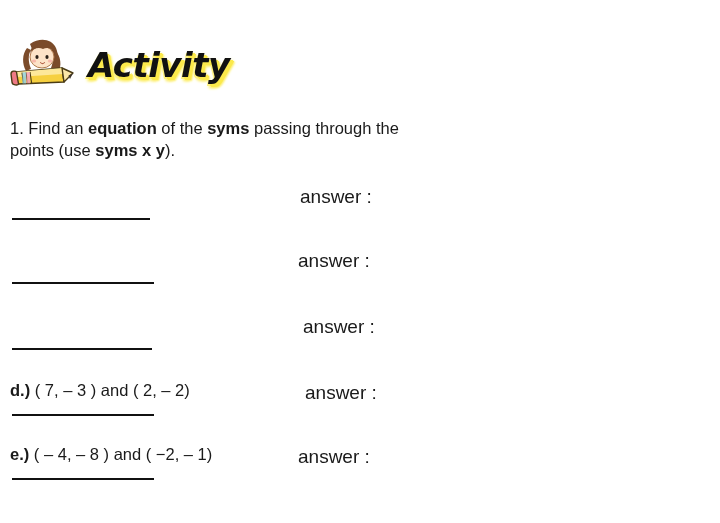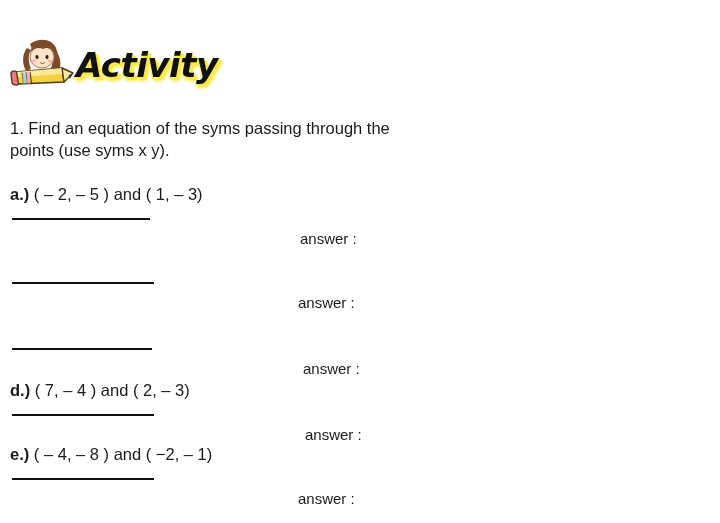--- a/index.html
+++ b/index.html
@@ -19,21 +19,21 @@
 
   
   .banner {
     position: absolute;
     left: 10px;
     top: 34px;
     width: 208px;
     height: 60px;
     display: flex;
     align-items: center;
-    gap: 0;
+    gap: 12px;
   }
   .banner-icon {
     position: relative;
     width: 66px;
     height: 52px;
     flex: 0 0 auto;
   }
   .banner-title {
     position: relative;
     font-family: "DejaVu Sans", sans-serif;
@@ -55,43 +55,42 @@
 
   
   .question-stem {
     position: absolute;
     left: 10px;
     top: 118px;
     width: 420px;
     font-size: 16.5px;
     line-height: 1.32;
   }
-  .question-stem b { font-weight: normal; }
+  .question-stem b { font-weight: bold; }
 
   
   .item {
     position: absolute;
     left: 10px;
     width: 700px;
     height: 46px;
   }
   .item-text {
     position: absolute;
     left: 0;
     top: 0;
     font-size: 16.5px;
     white-space: nowrap;
   }
   .item-text .lbl { font-weight: bold; }
   .answer-label {
     position: absolute;
     top: 1px;
-    font-size: 15px;
+    font-size: 19px;
     white-space: nowrap;
-    margin-top: 44px;
   }
   .blank-line {
     position: absolute;
     left: 2px;
     height: 0;
     border-top: 2px solid #111111;
   }
 </style>
 </head>
 <body>
@@ -133,37 +132,36 @@
     </svg>
   </div>
   <div class="banner-title">Activity</div>
 </div>
 
 <div class="question-stem">
   <span>1. Find an </span><b>equation</b><span> of the </span><b>syms</b><span> passing through the points (use </span><b>syms x y</b><span>).</span>
 </div>
 
 <div class="item" style="top:185px">
-  <div class="item-text"><span class="lbl">a.)</span> <span>( – 2, – 5 ) and ( 1, – 3)</span></div>
   <div class="answer-label" style="left:290px">answer :</div>
   <div class="blank-line" style="top:33px;width:138px"></div>
 </div>
 
 <div class="item" style="top:249px">
   <div class="answer-label" style="left:288px">answer :</div>
   <div class="blank-line" style="top:33px;width:142px"></div>
 </div>
 
 <div class="item" style="top:315px">
   <div class="answer-label" style="left:293px">answer :</div>
   <div class="blank-line" style="top:33px;width:140px"></div>
 </div>
 
 <div class="item" style="top:381px">
-  <div class="item-text"><span class="lbl">d.)</span> <span>( 7, – 4 ) and ( 2, – 3)</span></div>
+  <div class="item-text"><span class="lbl">d.)</span> <span>( 7, – 3 ) and ( 2, – 2)</span></div>
   <div class="answer-label" style="left:295px">answer :</div>
   <div class="blank-line" style="top:33px;width:142px"></div>
 </div>
 
 <div class="item" style="top:445px">
   <div class="item-text"><span class="lbl">e.)</span> <span>( – 4, – 8 ) and (  −2, – 1)</span></div>
   <div class="answer-label" style="left:288px">answer :</div>
   <div class="blank-line" style="top:33px;width:142px"></div>
 </div>
 

